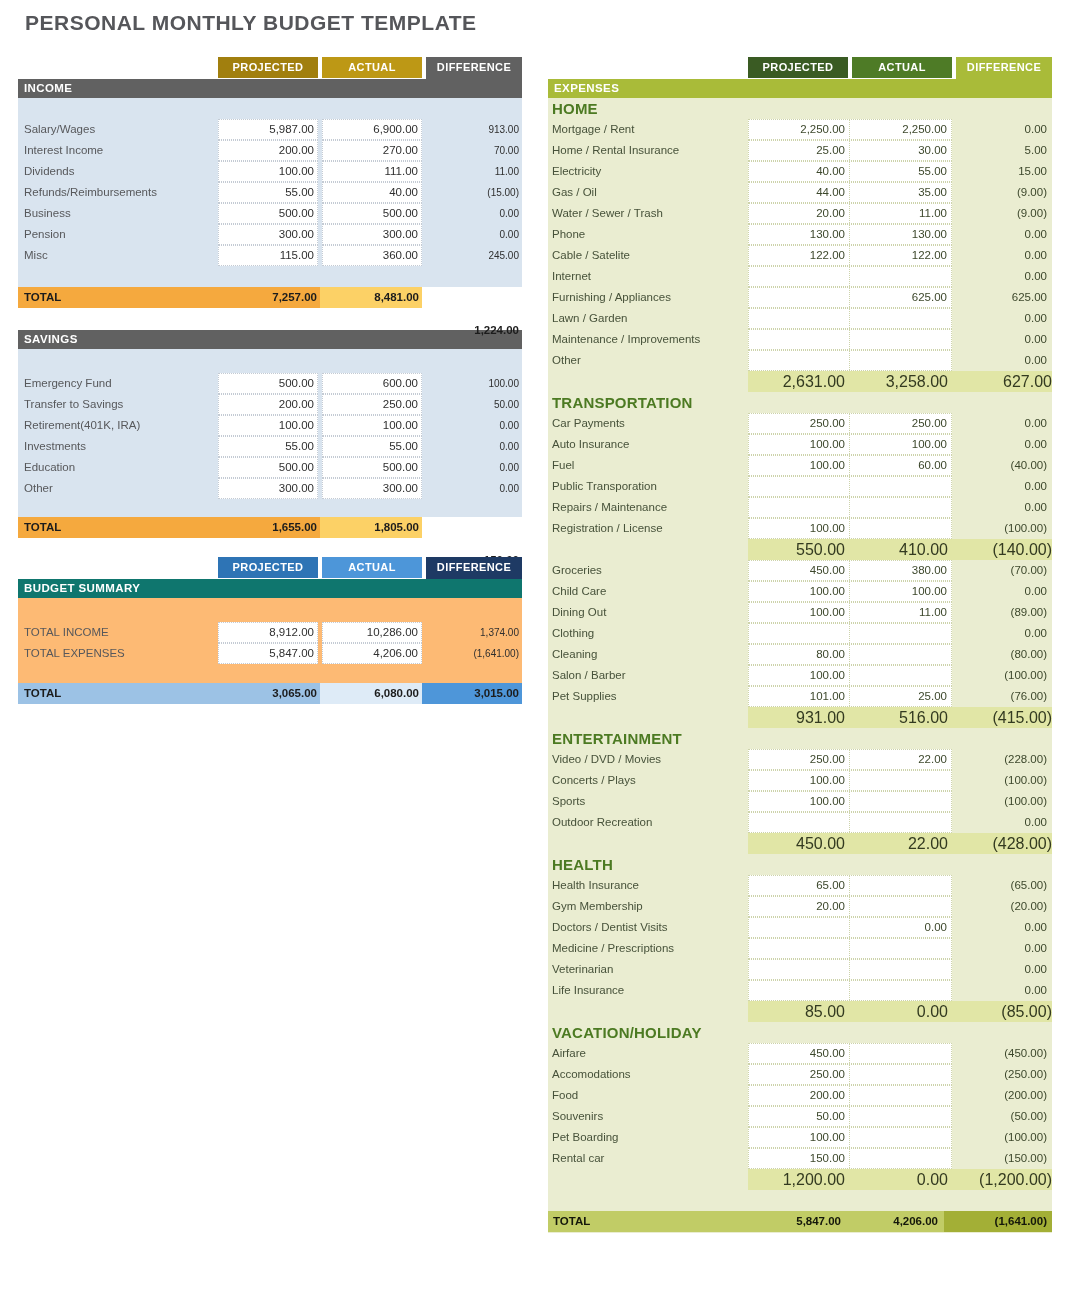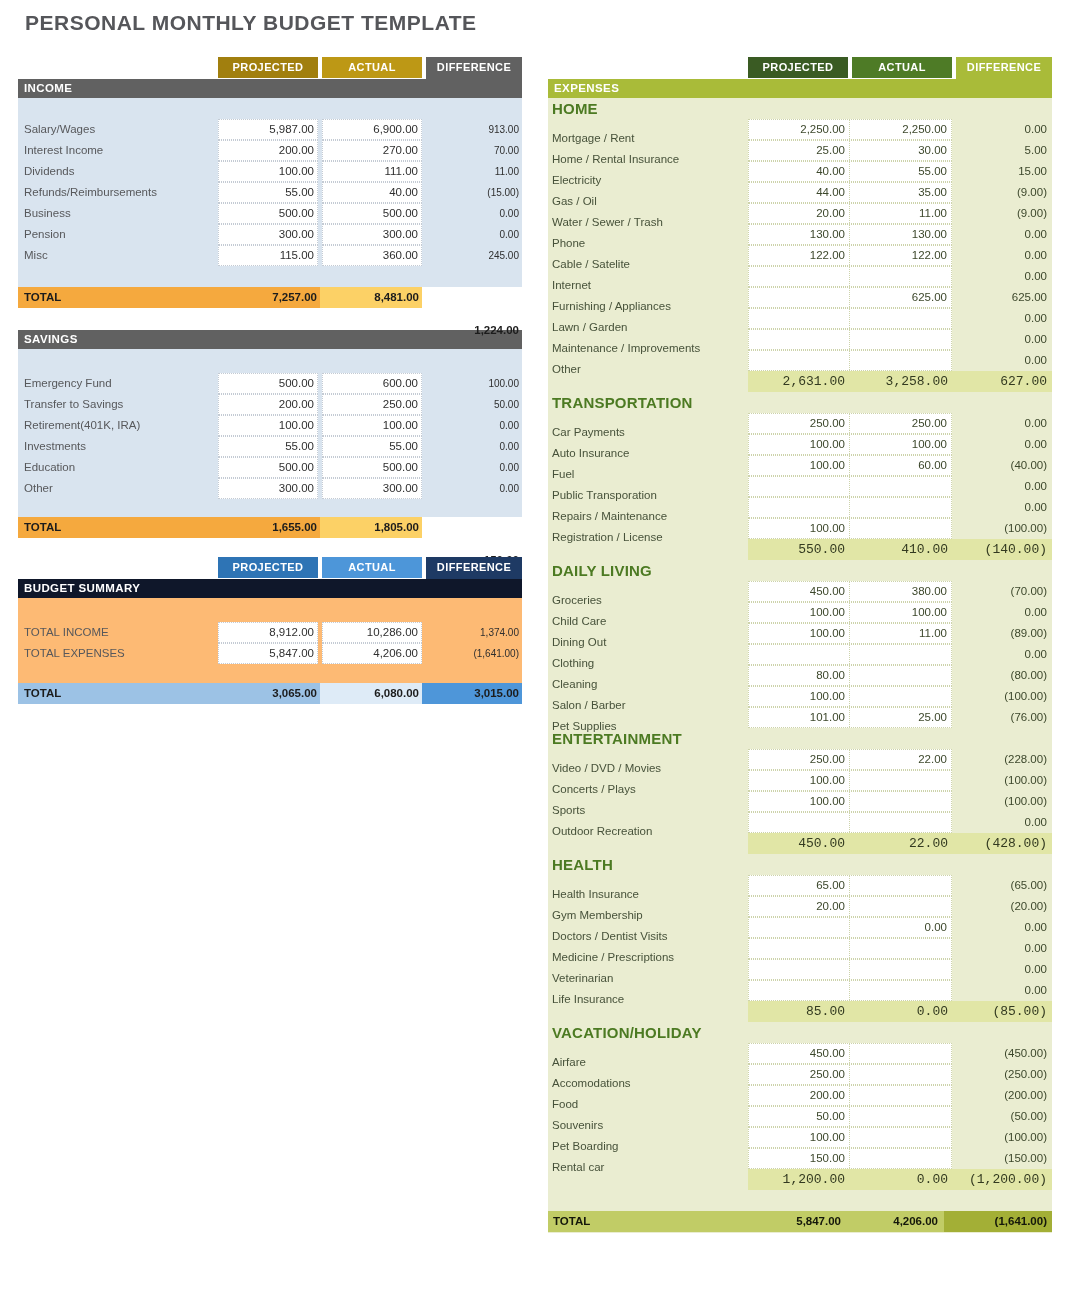--- a/index.html
+++ b/index.html
@@ -19,21 +19,21 @@
   .hdr .spacer{width:200px;}
   .hcell{width:100px;height:21px;line-height:21px;text-align:center;color:#ffffff;
          font-size:11px;font-weight:bold;letter-spacing:.4px;margin-right:4px;}
   .hcell.last{width:96px;height:22px;margin-right:0;}
   .gold1{background:#a17f0e;} .gold2{background:#bd9815;} .grayh{background:#616161;}
   .blue1{background:#2e74b5;} .blue2{background:#4d96d9;} .navyh{background:#1e3a64;}
   .green1{background:#3a5b23;} .green2{background:#4e7b26;} .oliveh{background:#a9bb39;}
 
   .bar{height:19px;line-height:19px;color:#ffffff;font-weight:bold;font-size:11.5px;
        padding-left:6px;letter-spacing:.4px;}
-  .bar.gray{background:#616161;} .bar.navy{background:#0f172a;} .bar.olive{background:#a9bb39;}
+  .bar.gray{background:#616161;} .bar.navy{background:#0f766e;} .bar.olive{background:#a9bb39;}
 
   
   .body{width:504px;}
   .body.bluebg{background:#d9e4ef;}
   .body.graybg{background:#fdba74;}
   .pt21{padding-top:21px;padding-bottom:21px;}
   .pt24{padding-top:24px;padding-bottom:18px;}
   .pt24s{padding-top:24px;padding-bottom:19px;}
 
   .lrow{display:flex;height:21px;}
@@ -52,34 +52,34 @@
   .inc .s1{background:#f5a93e;} .inc .s2{background:#fcd166;} .inc .s3{background:#22c55e;margin-top:33px;}
   .sum .s1{background:#9cc2e5;} .sum .s2{background:#deebf7;} .sum .s3{background:#4e96d9;}
 
   .mt22{margin-top:22px;} .mt19{margin-top:19px;}
 
   
   .exp-body{width:504px;background:#eaedd1;padding-bottom:1px;}
   .sec-title{height:21px;line-height:21px;font-size:15px;font-weight:bold;
              color:#4c7a22;padding-left:4px;letter-spacing:.2px;}
   .rrow{display:flex;height:21px;}
-  .rlabel{width:200px;font-size:11.5px;color:#47523a;line-height:21px;padding-left:4px;white-space:nowrap;margin-top:9px;}
+  .rlabel{width:200px;font-size:11.5px;color:#47523a;line-height:21px;padding-left:4px;white-space:nowrap;}
   .wblock{width:204px;display:flex;background:#ffffff;border:1px dotted #cdd3ab;}
   .wcell{font-size:11.5px;text-align:right;padding-right:4px;line-height:19px;color:#3c472b;}
   .wcell.p{width:101px;border-right:1px dotted #cdd3ab;}
   .wcell.a{width:101px;}
   .rdiff{width:100px;font-size:11.5px;text-align:right;padding-right:5px;line-height:21px;color:#3c472b;}
 
   .sub-row{display:flex;height:21px;}
   .sub-row .spacer{width:200px;}
   .sub-band{width:304px;background:#e1e6a6;display:flex;}
-  .sub-band .v{font-size:13px;text-align:right;line-height:21px;color:#333a20;font-family:Liberation Mono, monospace;}
+  .sub-band .v{font-size:16px;text-align:right;line-height:21px;color:#333a20;}
   .sub-band .v1{width:101px;padding-right:4px;}
   .sub-band .v2{width:103px;padding-right:4px;}
-  .sub-band .v3{width:100px;padding-right:5px;}
+  .sub-band .v3{width:100px;}
 
   .exp-spacer{height:21px;}
   .grow{display:flex;height:21px;font-weight:bold;font-size:11.5px;color:#14170a;}
   .grow .light{width:396px;background:#c1cc66;display:flex;}
   .grow .light .glabel{width:196px;line-height:21px;padding-left:5px;}
   .grow .light .gv1{width:100px;text-align:right;padding-right:3px;line-height:21px;}
   .grow .light .gv2{width:98px;text-align:right;padding-right:4px;line-height:21px;}
   .grow .dark{width:108px;background:#a3af36;text-align:right;padding-right:5px;line-height:21px;}
 </style>
 </head>
@@ -425,21 +425,20 @@
           <div class="rdiff">(100.00)</div>
         </div>
         <div class="sub-row">
           <div class="spacer"></div>
           <div class="sub-band">
             <div class="v v1">550.00</div>
             <div class="v v2">410.00</div>
             <div class="v v3">(140.00)</div>
           </div>
         </div>
-        <div class="sec-title">DAILY LIVING</div>
         <div class="rrow">
           <div class="rlabel">Groceries</div>
           <div class="wblock">
             <div class="wcell p">450.00</div>
             <div class="wcell a">380.00</div>
           </div>
           <div class="rdiff">(70.00)</div>
         </div>
         <div class="rrow">
           <div class="rlabel">Child Care</div>
@@ -481,20 +480,28 @@
           </div>
           <div class="rdiff">(100.00)</div>
         </div>
         <div class="rrow">
           <div class="rlabel">Pet Supplies</div>
           <div class="wblock">
             <div class="wcell p">101.00</div>
             <div class="wcell a">25.00</div>
           </div>
           <div class="rdiff">(76.00)</div>
+        </div>
+        <div class="sub-row">
+          <div class="spacer"></div>
+          <div class="sub-band">
+            <div class="v v1">931.00</div>
+            <div class="v v2">516.00</div>
+            <div class="v v3">(415.00)</div>
+          </div>
         </div>
         <div class="sec-title">ENTERTAINMENT</div>
         <div class="rrow">
           <div class="rlabel">Video / DVD / Movies</div>
           <div class="wblock">
             <div class="wcell p">250.00</div>
             <div class="wcell a">22.00</div>
           </div>
           <div class="rdiff">(228.00)</div>
         </div>

